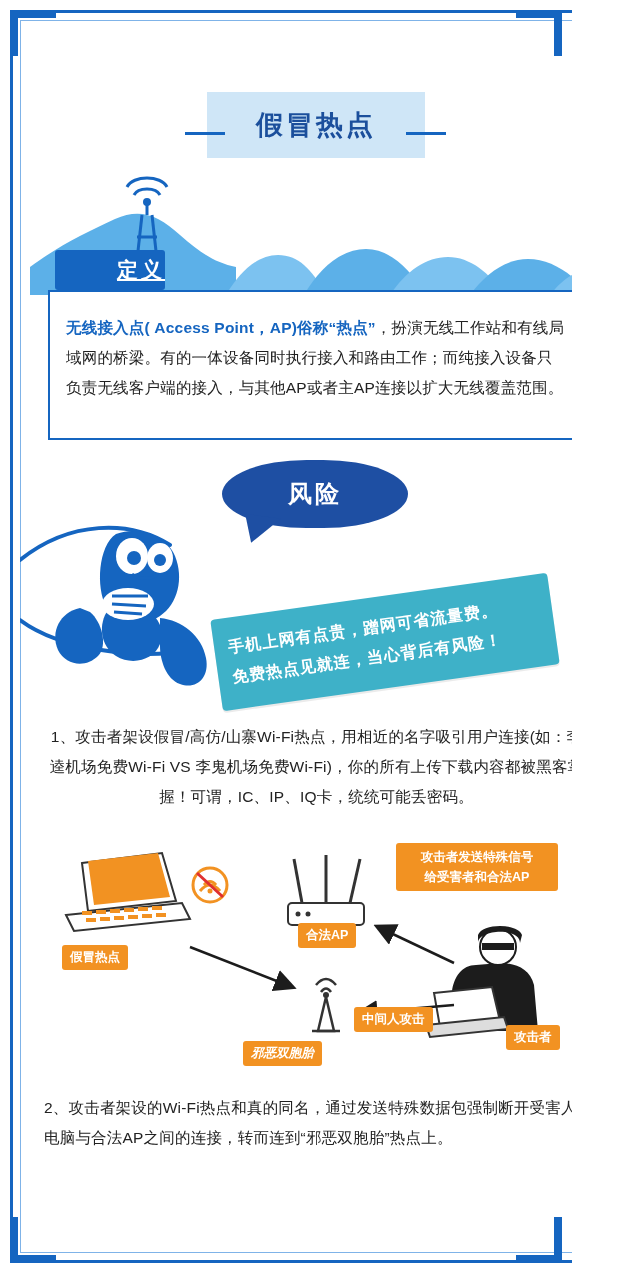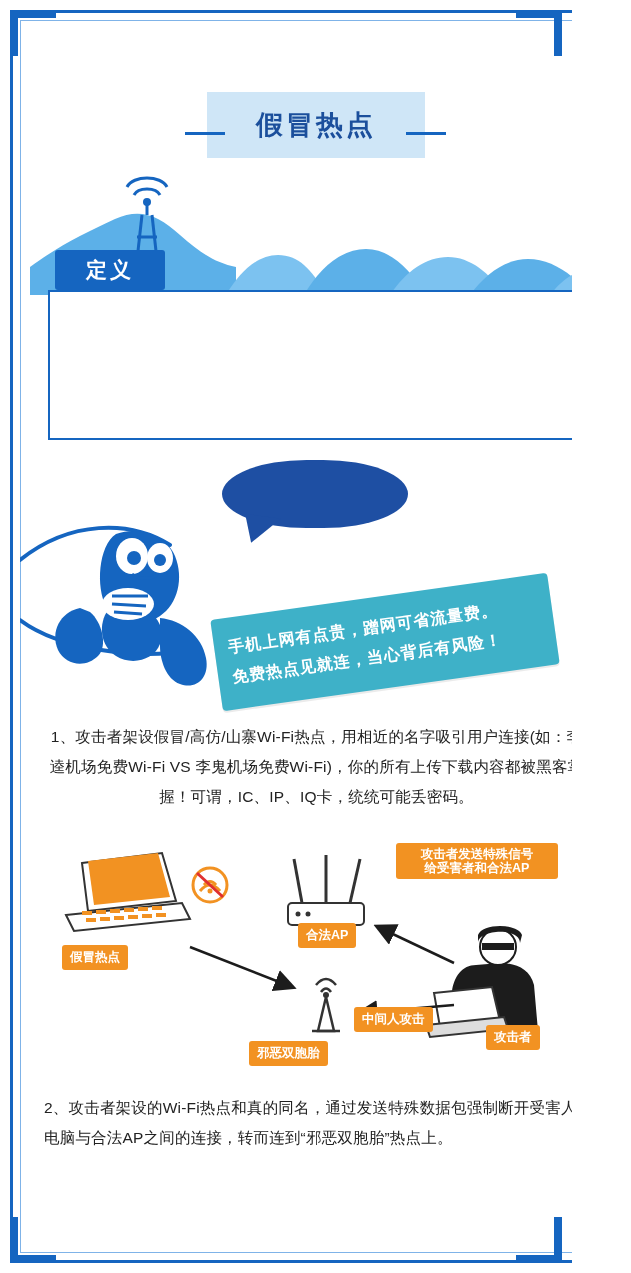--- a/index.html
+++ b/index.html
@@ -92,23 +92,24 @@
   
   .def-label {
     position: absolute;
     left: 55px; top: 250px;
     width: 110px; height: 40px;
     background: #1565c0;
     color: #ffffff;
     font-size: 21px;
     font-weight: bold;
     letter-spacing: 3px;
-    text-align: center;
+    text-align: right;
     line-height: 40px;
     border-radius: 3px;
+    text-decoration: underline;
   }
 
   
   .def-box {
     position: absolute;
     left: 48px; top: 290px;
     width: 535px; height: 150px;
     border: 2px solid #1565c0;
     box-sizing: border-box;
     background: #ffffff;
@@ -209,21 +210,21 @@
     background: #f29222;
     color: #ffffff;
     font-size: 12.5px;
     font-weight: bold;
     padding: 4px 8px;
     border-radius: 3px;
     white-space: nowrap;
     line-height: 17px;
     text-align: center;
   }
-  .tag-2line { line-height: 14px; }
+  .tag-2line { line-height: 20px; }
 </style>
 </head>
 <body>
 
 <div id="page">
 
   <div class="frame-outer"></div>
   <div class="frame-inner"></div>
   <div class="corner-block cb-tl"></div>
   <div class="corner-block cb-tl2"></div>
@@ -256,23 +257,27 @@
       <path d="M105,82 L129,82"></path>
       <path d="M117,24 L117,40"></path>
       <path d="M104,20 C108,12 126,12 130,20" stroke-width="3"></path>
       <path d="M97,12 C103,0 131,0 137,12" stroke-width="3"></path>
     </g>
     <circle cx="117" cy="27" r="4" fill="#1565c0"></circle>
   </svg>
 
   <div class="def-label">定义</div>
   <div class="def-box"></div>
+  <div class="def-text">
+    <b>无线接入点( Access Point，AP)俗称“热点”</b><span>，扮演无线工作站和有线局域网的桥梁。有的一体设备同时执行接入和路由工作；而纯接入设备只负责无线客户端的接入，与其他AP或者主AP连接以扩大无线覆盖范围。</span>
+  </div>
 
   <div class="risk-bubble"></div>
   <div class="risk-bubble-tail"></div>
+  <div class="risk-text">风险</div>
 
   <svg class="mascot" viewBox="0 0 230 200">
     <g fill="none" stroke="#1565c0" stroke-width="4" stroke-linecap="round">
       <path d="M0,60 C50,20 110,20 150,45"></path>
       <path d="M0,120 C40,150 120,160 170,150"></path>
     </g>
     <g fill="#1565c0">
       <path d="M96,34 C118,26 146,34 155,56 C164,78 158,104 140,116 C120,130 96,124 86,106 C76,88 78,46 96,34 Z"></path>
       <path d="M88,110 C78,124 80,146 96,156 C112,166 134,160 140,144 C146,128 136,114 124,110 Z"></path>
       <path d="M140,118 C162,120 182,136 186,158 C190,178 176,190 160,184 C146,179 140,160 140,146 Z"></path>
@@ -368,20 +373,20 @@
       <defs>
         <marker id="ah" markerWidth="9" markerHeight="9" refX="7" refY="4.5" orient="auto">
           <path d="M0,0 L9,4.5 L0,9 Z" fill="#1c1c1c"></path>
         </marker>
       </defs>
     </svg>
 
     <div class="tag" style="left:32px; top:110px;">假冒热点</div>
     <div class="tag" style="left:268px; top:88px;">合法AP</div>
     <div class="tag tag-2line" style="left:366px; top:8px; width:146px;">攻击者发送特殊信号<br>给受害者和合法AP</div>
-    <div class="tag" style="left:219px; top:206px;">邪恶双胞胎</div>
+    <div class="tag" style="left:213px; top:206px;font-style:italic;">邪恶双胞胎</div>
     <div class="tag" style="left:324px; top:172px;">中间人攻击</div>
-    <div class="tag" style="left:456px; top:190px;">攻击者</div>
+    <div class="tag" style="left:476px; top:190px;">攻击者</div>
   </div>
 
   <div class="para para-2">2、攻击者架设的Wi-Fi热点和真的同名，通过发送特殊数据包强制断开受害人电脑与合法AP之间的连接，转而连到“邪恶双胞胎”热点上。</div>
 
 </div>
 
 </body></html>

